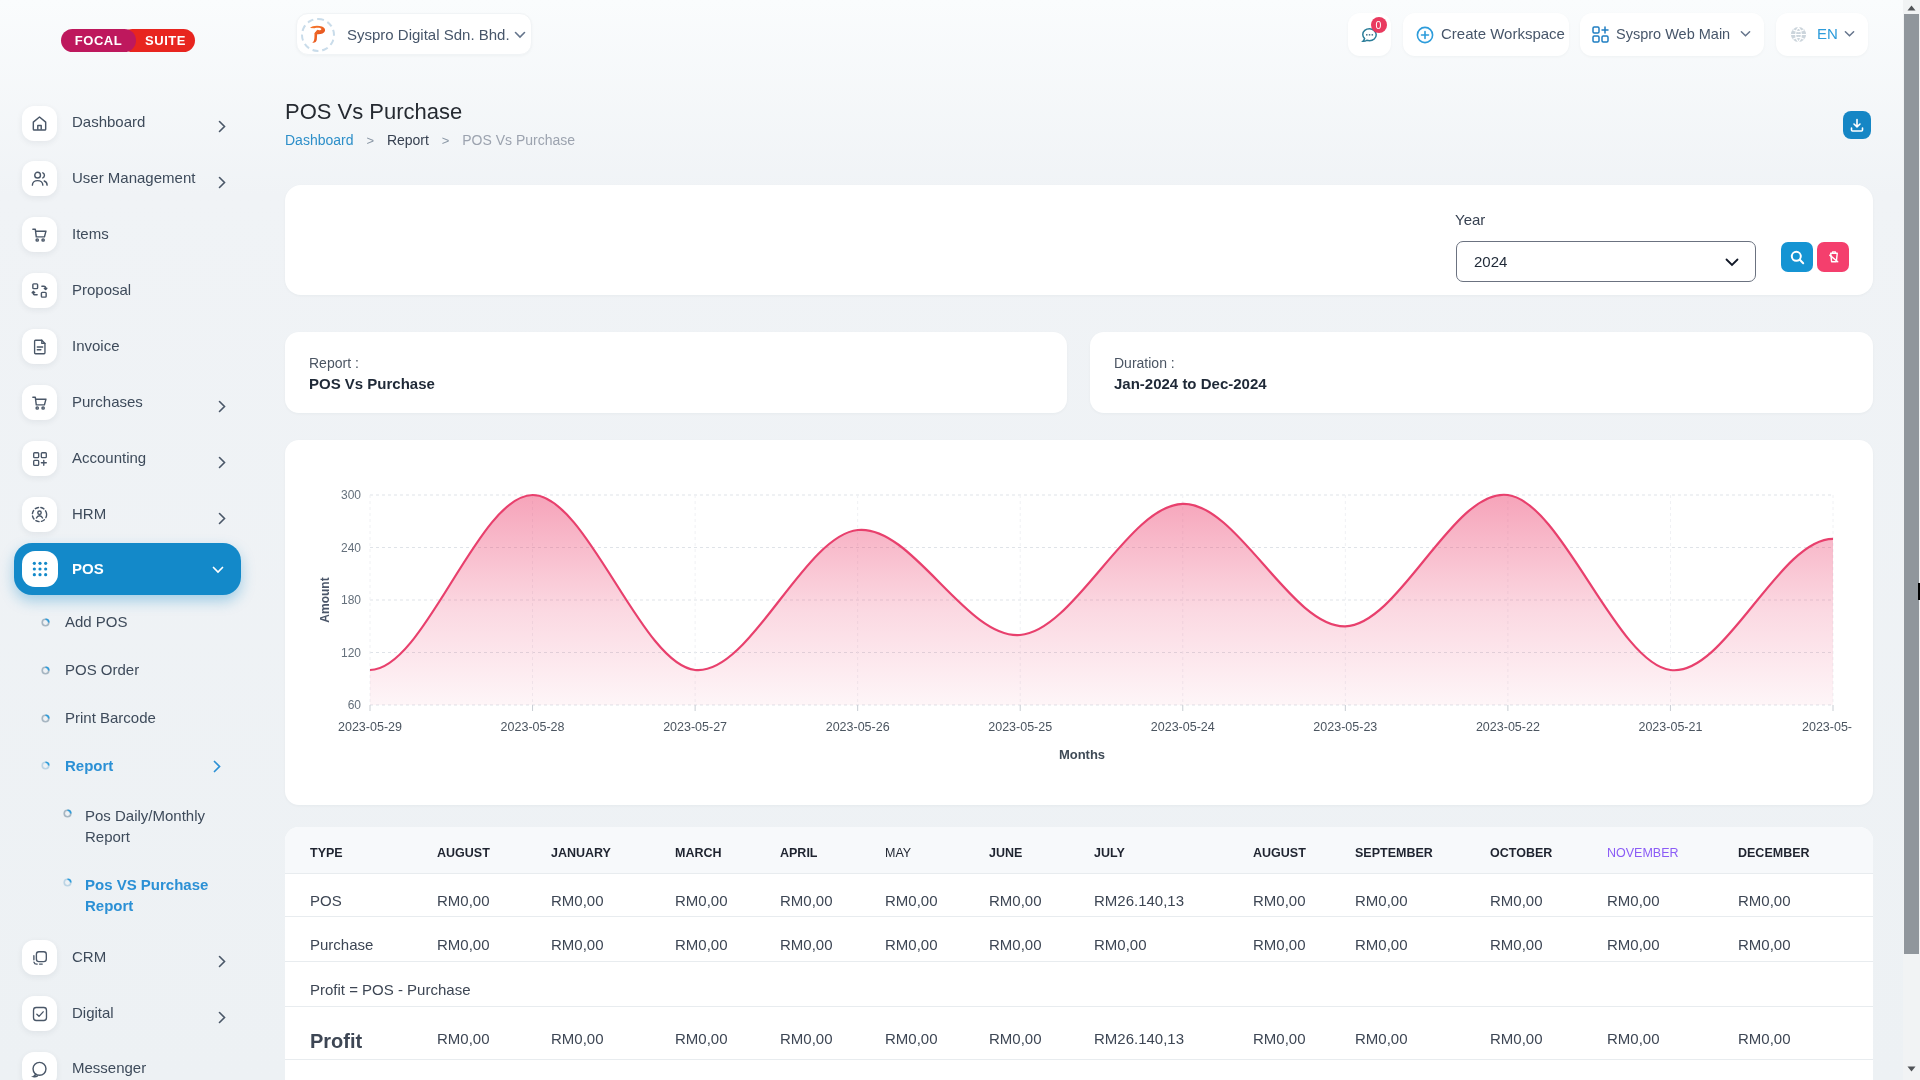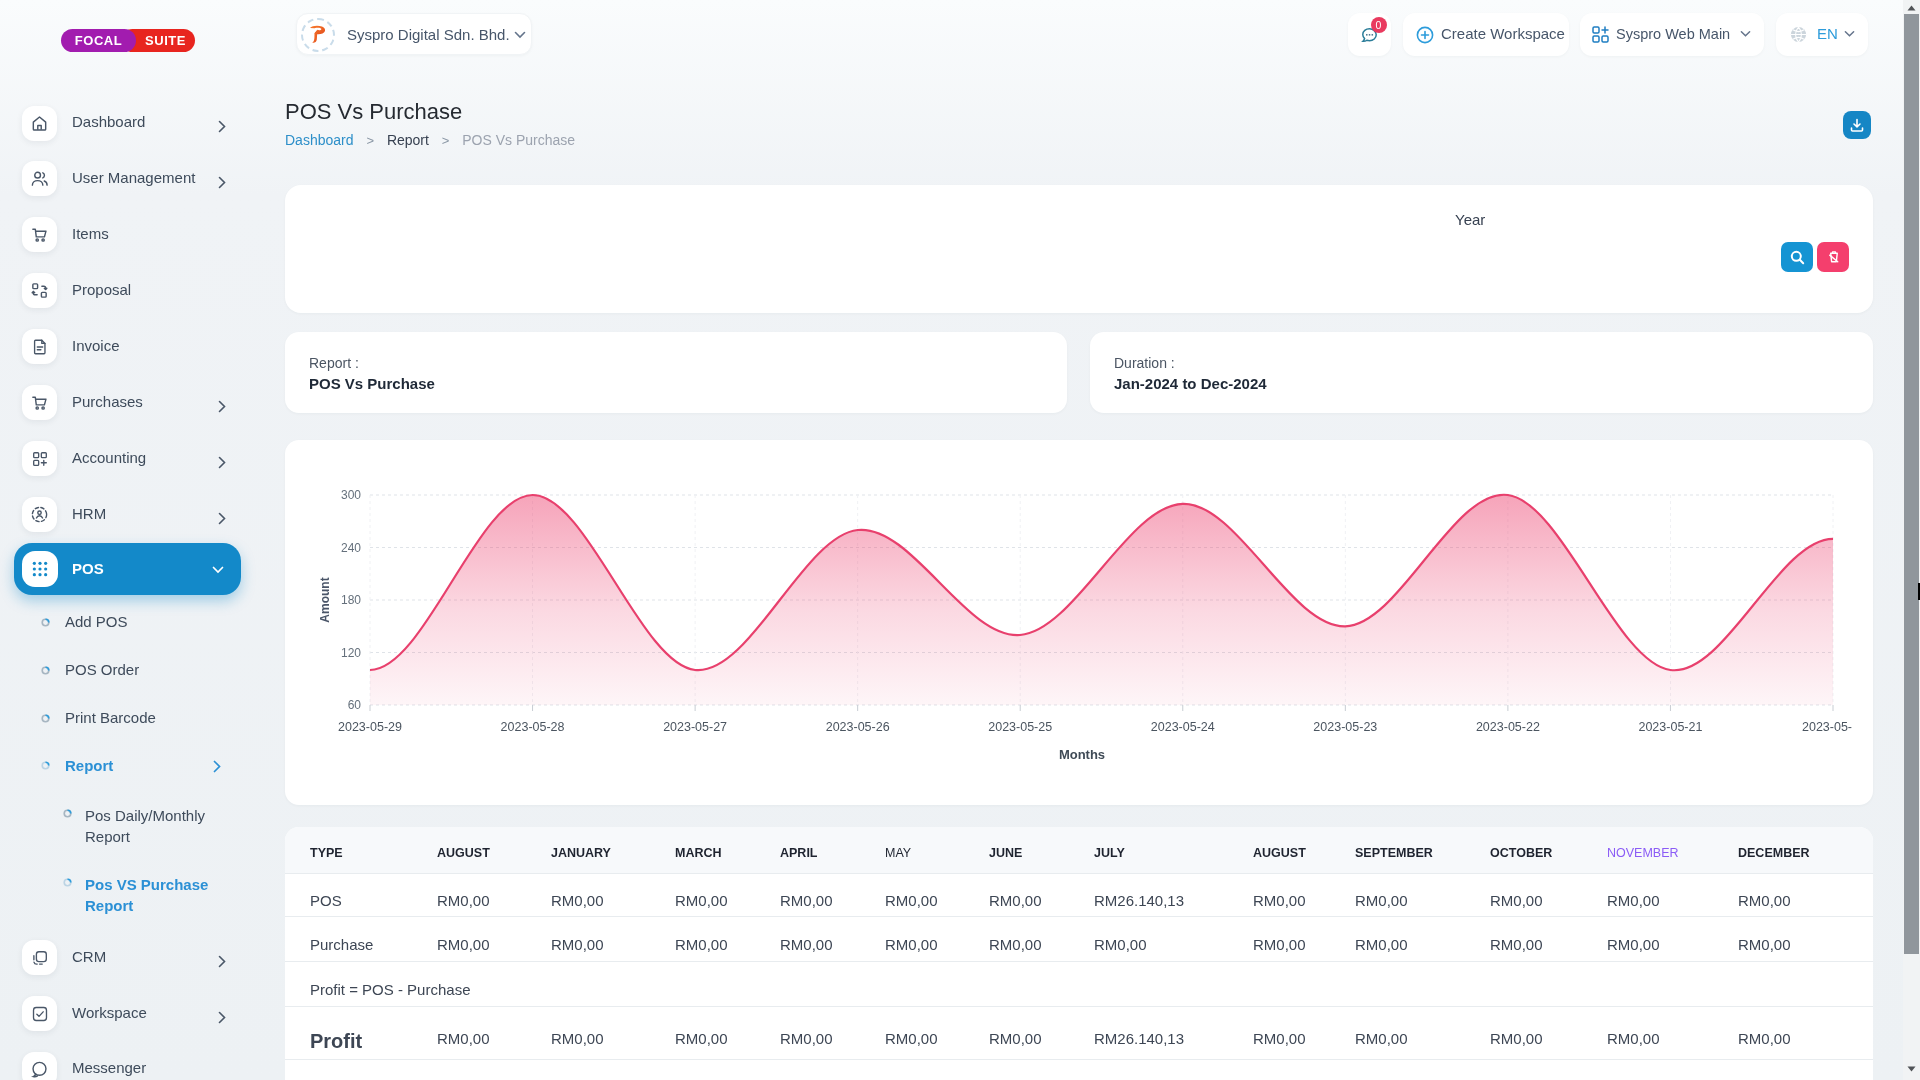--- a/index.html
+++ b/index.html
@@ -10,21 +10,21 @@
   .iconbox { position:absolute; left:22px; width:35px; height:35px; background:#fff; border-radius:12px; box-shadow:0 2px 6px rgba(30,41,59,0.07); display:flex; align-items:center; justify-content:center; }
   .mlabel { position:absolute; left:72px; font-size:15px; color:#3e4b5b; }
   .mchev { position:absolute; left:218px; }
   svg { display:block; }
 </style>
 </head>
 <body>
 
 <div class="abs" style="left:61px; top:29px; width:134px; height:23px;">
   <div class="abs" style="left:60px; top:0; width:74px; height:23px; background:#e8251f; border-radius:11.5px;"></div>
-  <div class="abs" style="left:0; top:0; width:75px; height:23px; background:#a21caf; border-radius:11.5px; display:flex; align-items:center; justify-content:center;">
+  <div class="abs" style="left:0; top:0; width:75px; height:23px; background:#be185d; border-radius:11.5px; display:flex; align-items:center; justify-content:center;">
     <span style="color:#fff; font-weight:bold; font-size:13px; letter-spacing:0.5px;">FOCAL</span>
   </div>
   <div class="abs" style="left:75px; top:0; width:59px; height:23px; display:flex; align-items:center; justify-content:center;">
     <span style="color:#fff; font-weight:bold; font-size:13px; letter-spacing:0.5px;">SUITE</span>
   </div>
 </div>
 
 <div class="abs card" style="left:296px; top:13px; width:236px; height:42px; border-radius:12px; border:1px solid #f1f4f6;">
   <div class="abs" style="left:4px; top:4px; width:34px; height:34px; border-radius:50%; border:2px dashed #c9dcea; background:#fff; overflow:hidden;">
     <svg width="30" height="30" viewBox="0 0 30 30">
@@ -258,21 +258,21 @@
   <svg class="mchev" style="top:955px;" width="8" height="13" viewBox="0 0 8 13">
       <path d="M1.5 1.5 L6.5 6.5 L1.5 11.5" stroke="#4a5768" stroke-width="1.6" fill="none" stroke-linecap="round"></path>
     </svg>
 
   <div class="iconbox" style="top:996px;">
       <svg width="18" height="18" viewBox="0 0 20 20" fill="none" stroke="#4a5768" stroke-width="1.5" stroke-linecap="round" stroke-linejoin="round">
         <rect x="2.8" y="2.8" width="14.4" height="14.4" rx="3"></rect>
         <path d="M6.5 10.2l2.4 2.4 4.6-5"></path>
       </svg>
     </div>
-  <div class="mlabel" style="top:1004px;">Workspace</div>
+  <div class="mlabel" style="top:1004px;">Digital</div>
   <svg class="mchev" style="top:1011px;" width="8" height="13" viewBox="0 0 8 13">
       <path d="M1.5 1.5 L6.5 6.5 L1.5 11.5" stroke="#4a5768" stroke-width="1.6" fill="none" stroke-linecap="round"></path>
     </svg>
 
   <div class="iconbox" style="top:1052px;">
       <svg width="19" height="19" viewBox="0 0 20 20" fill="none" stroke="#4a5768" stroke-width="1.5" stroke-linecap="round">
         <circle cx="10" cy="9.3" r="6.8"></circle>
         <path d="M5.9 14.7c-.4 1.5-1.2 2.3-2.4 2.8 1.7.4 3.2.1 4.4-.8"></path>
       </svg>
     </div>
@@ -288,22 +288,28 @@
   <span style="color:#9ca3af;">POS Vs Purchase</span>
 </div>
 
 <div class="abs" style="left:1843px; top:111px; width:28px; height:28px; background:#1586c5; border-radius:8px; display:flex; align-items:center; justify-content:center;">
   <svg width="14" height="14" viewBox="0 0 14 14" fill="none" stroke="#fff" stroke-width="1.6" stroke-linecap="round" stroke-linejoin="round">
       <path d="M7 1.5v7M4 6l3 2.8L10 6"></path>
       <path d="M1.5 10v2a1 1 0 0 0 1 1h9a1 1 0 0 0 1-1v-2"></path>
     </svg>
 </div>
 
-<div class="abs card" style="left:285px; top:185px; width:1588px; height:128px; border-radius:16px;">
+<div class="abs card" style="left:285px; top:185px; width:1588px; height:110px; border-radius:16px;">
   <div class="abs" style="left:1170px; top:26px; font-size:15px; color:#374151;">Year</div>
+  <div class="abs" style="left:1171px; top:56px; width:300px; height:41px; background:#fff; border:1px solid #6b7280; border-radius:7px;">
+    <span class="abs" style="left:17px; top:11px; font-size:15px; color:#1f2937;">2024</span>
+    <svg class="abs" style="left:268px; top:16px;" width="14" height="9" viewBox="0 0 14 9">
+        <path d="M1.5 1.5 L7 7 L12.5 1.5" stroke="#111827" stroke-width="1.8" fill="none" stroke-linecap="round"></path>
+      </svg>
+  </div>
   <div class="abs" style="left:1496px; top:57px; width:32px; height:30px; background:#1594d3; border-radius:7px; display:flex; align-items:center; justify-content:center;">
     <svg width="15" height="15" viewBox="0 0 15 15" fill="none" stroke="#fff" stroke-width="2" stroke-linecap="round">
         <circle cx="6.3" cy="6.3" r="4.5"></circle>
         <path d="M9.8 9.8l3.4 3.4"></path>
       </svg>
   </div>
   <div class="abs" style="left:1532px; top:57px; width:32px; height:30px; background:#f43f6d; border-radius:7px; display:flex; align-items:center; justify-content:center;">
     <svg width="15" height="15" viewBox="0 0 16 16" fill="none" stroke="#fff" stroke-width="1.5" stroke-linecap="round" stroke-linejoin="round">
         <path d="M5 3.5h7l-1 9H6z"></path>
         <path d="M4 5.5l8.5 7M7 3.5V2h3v1.5"></path>

